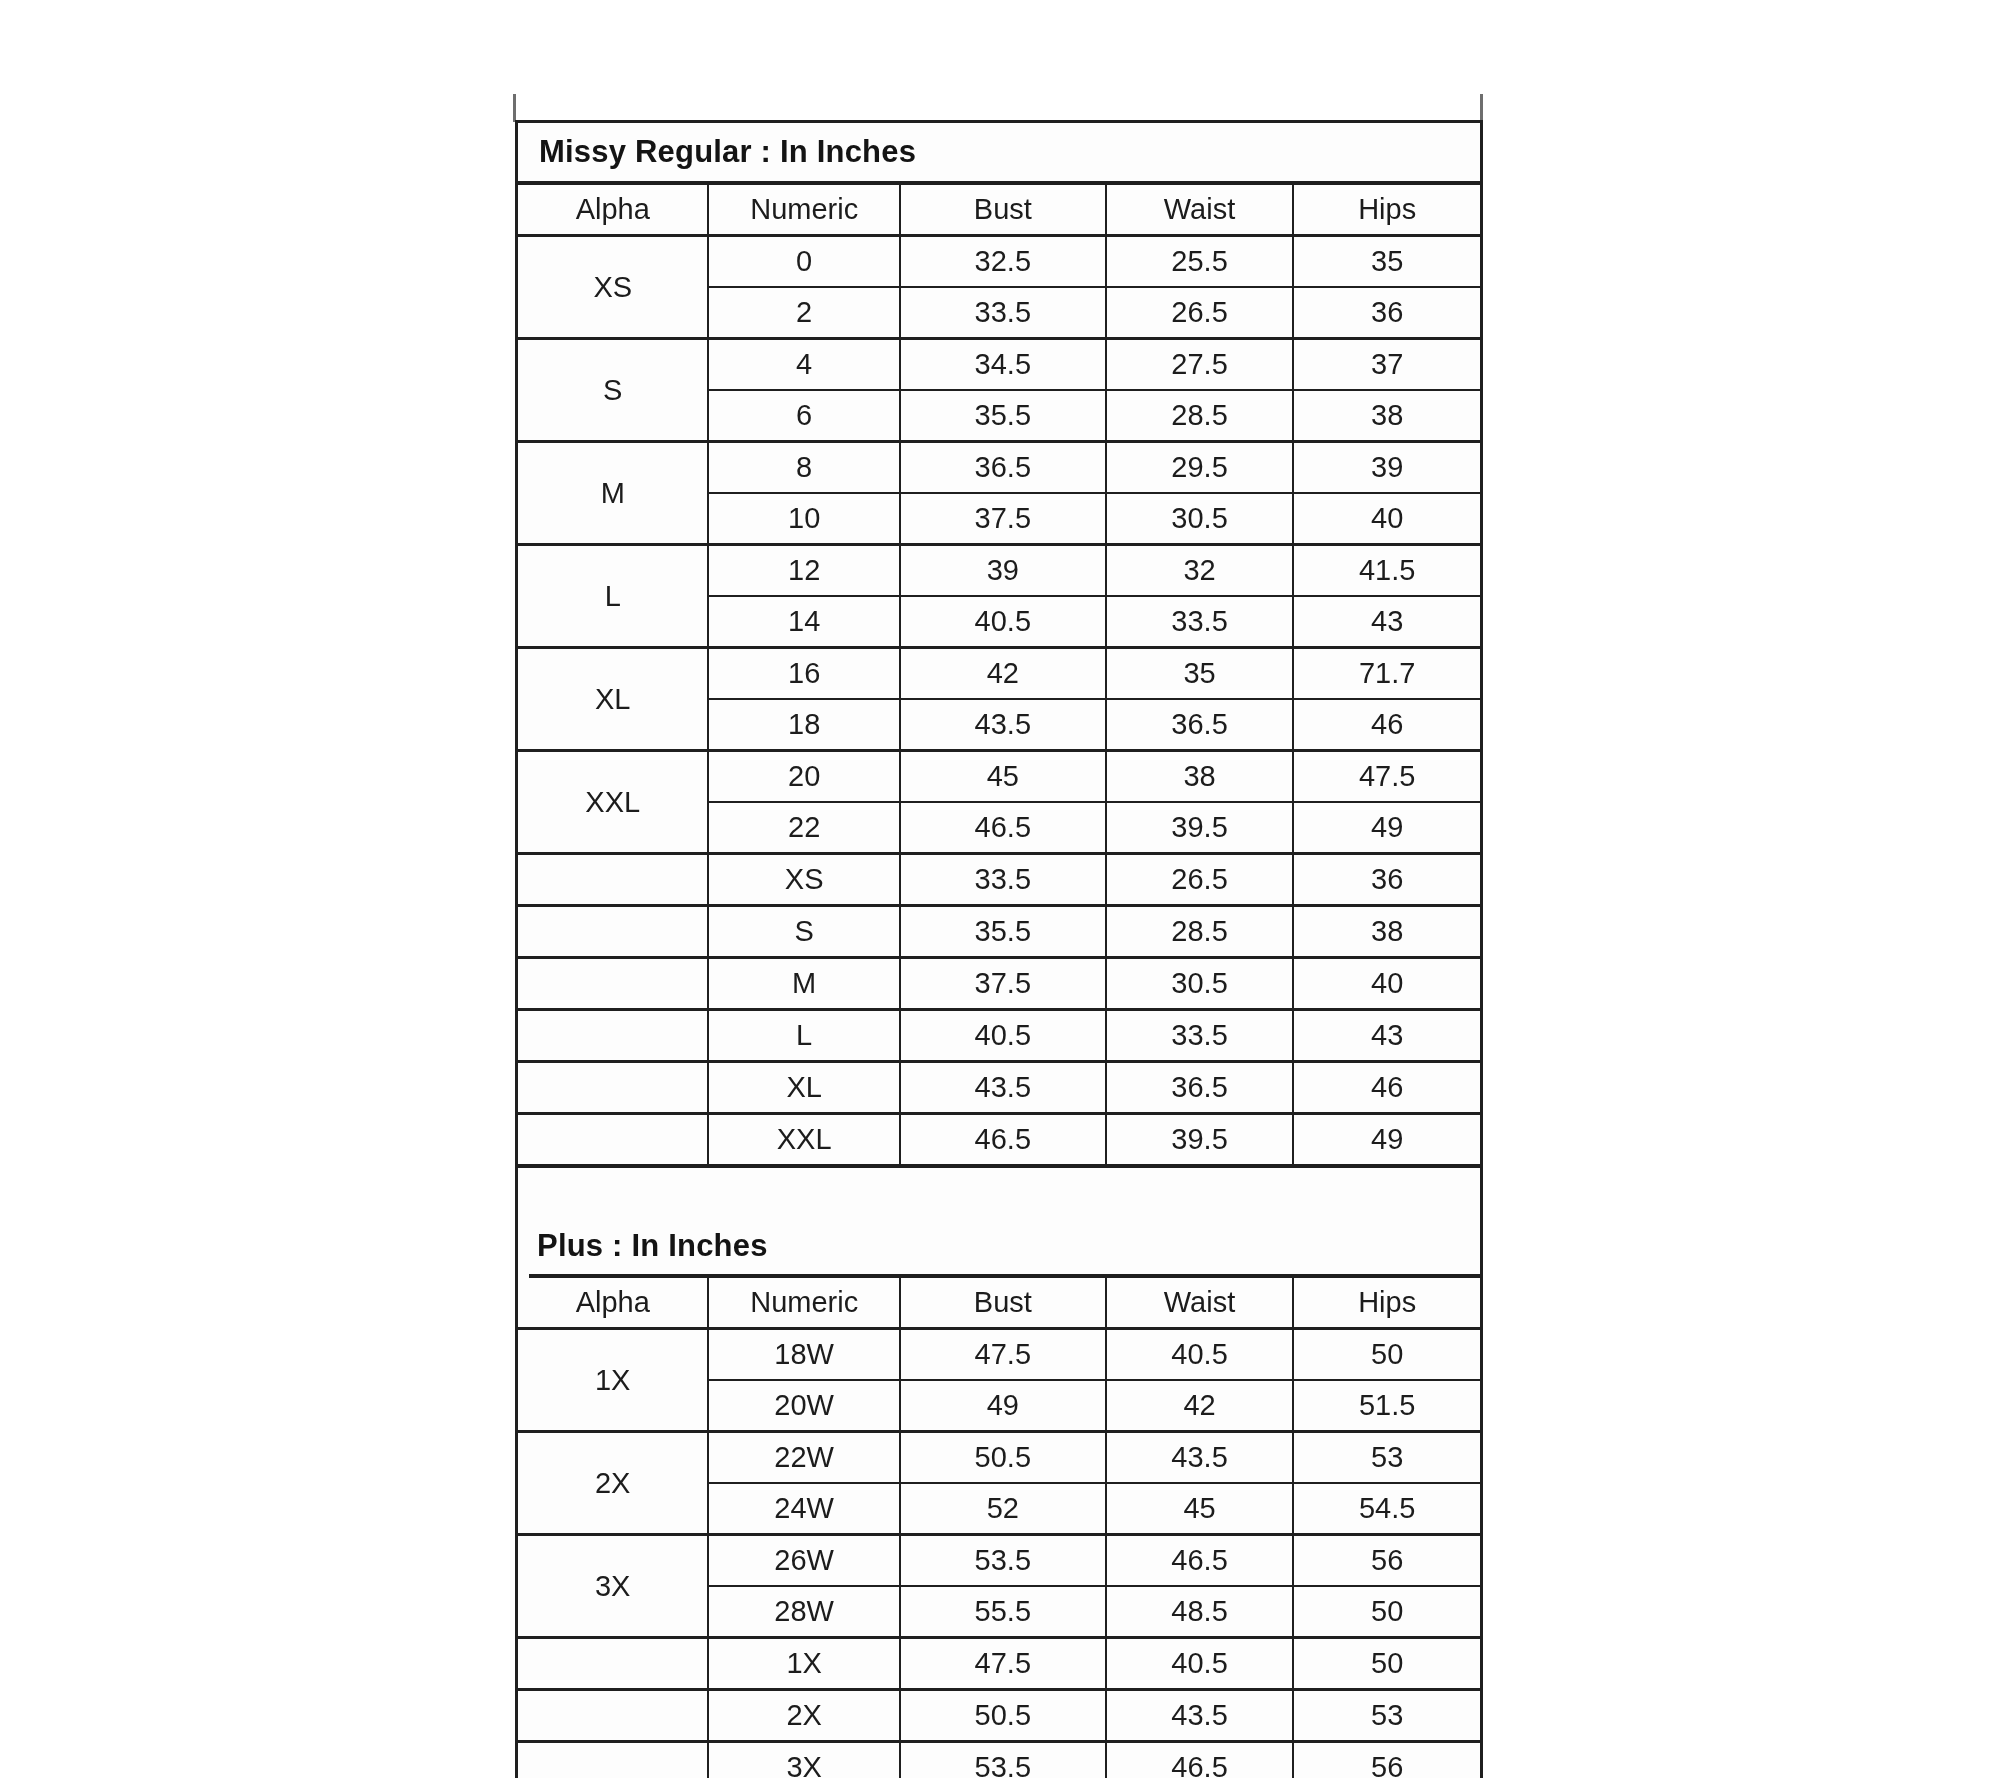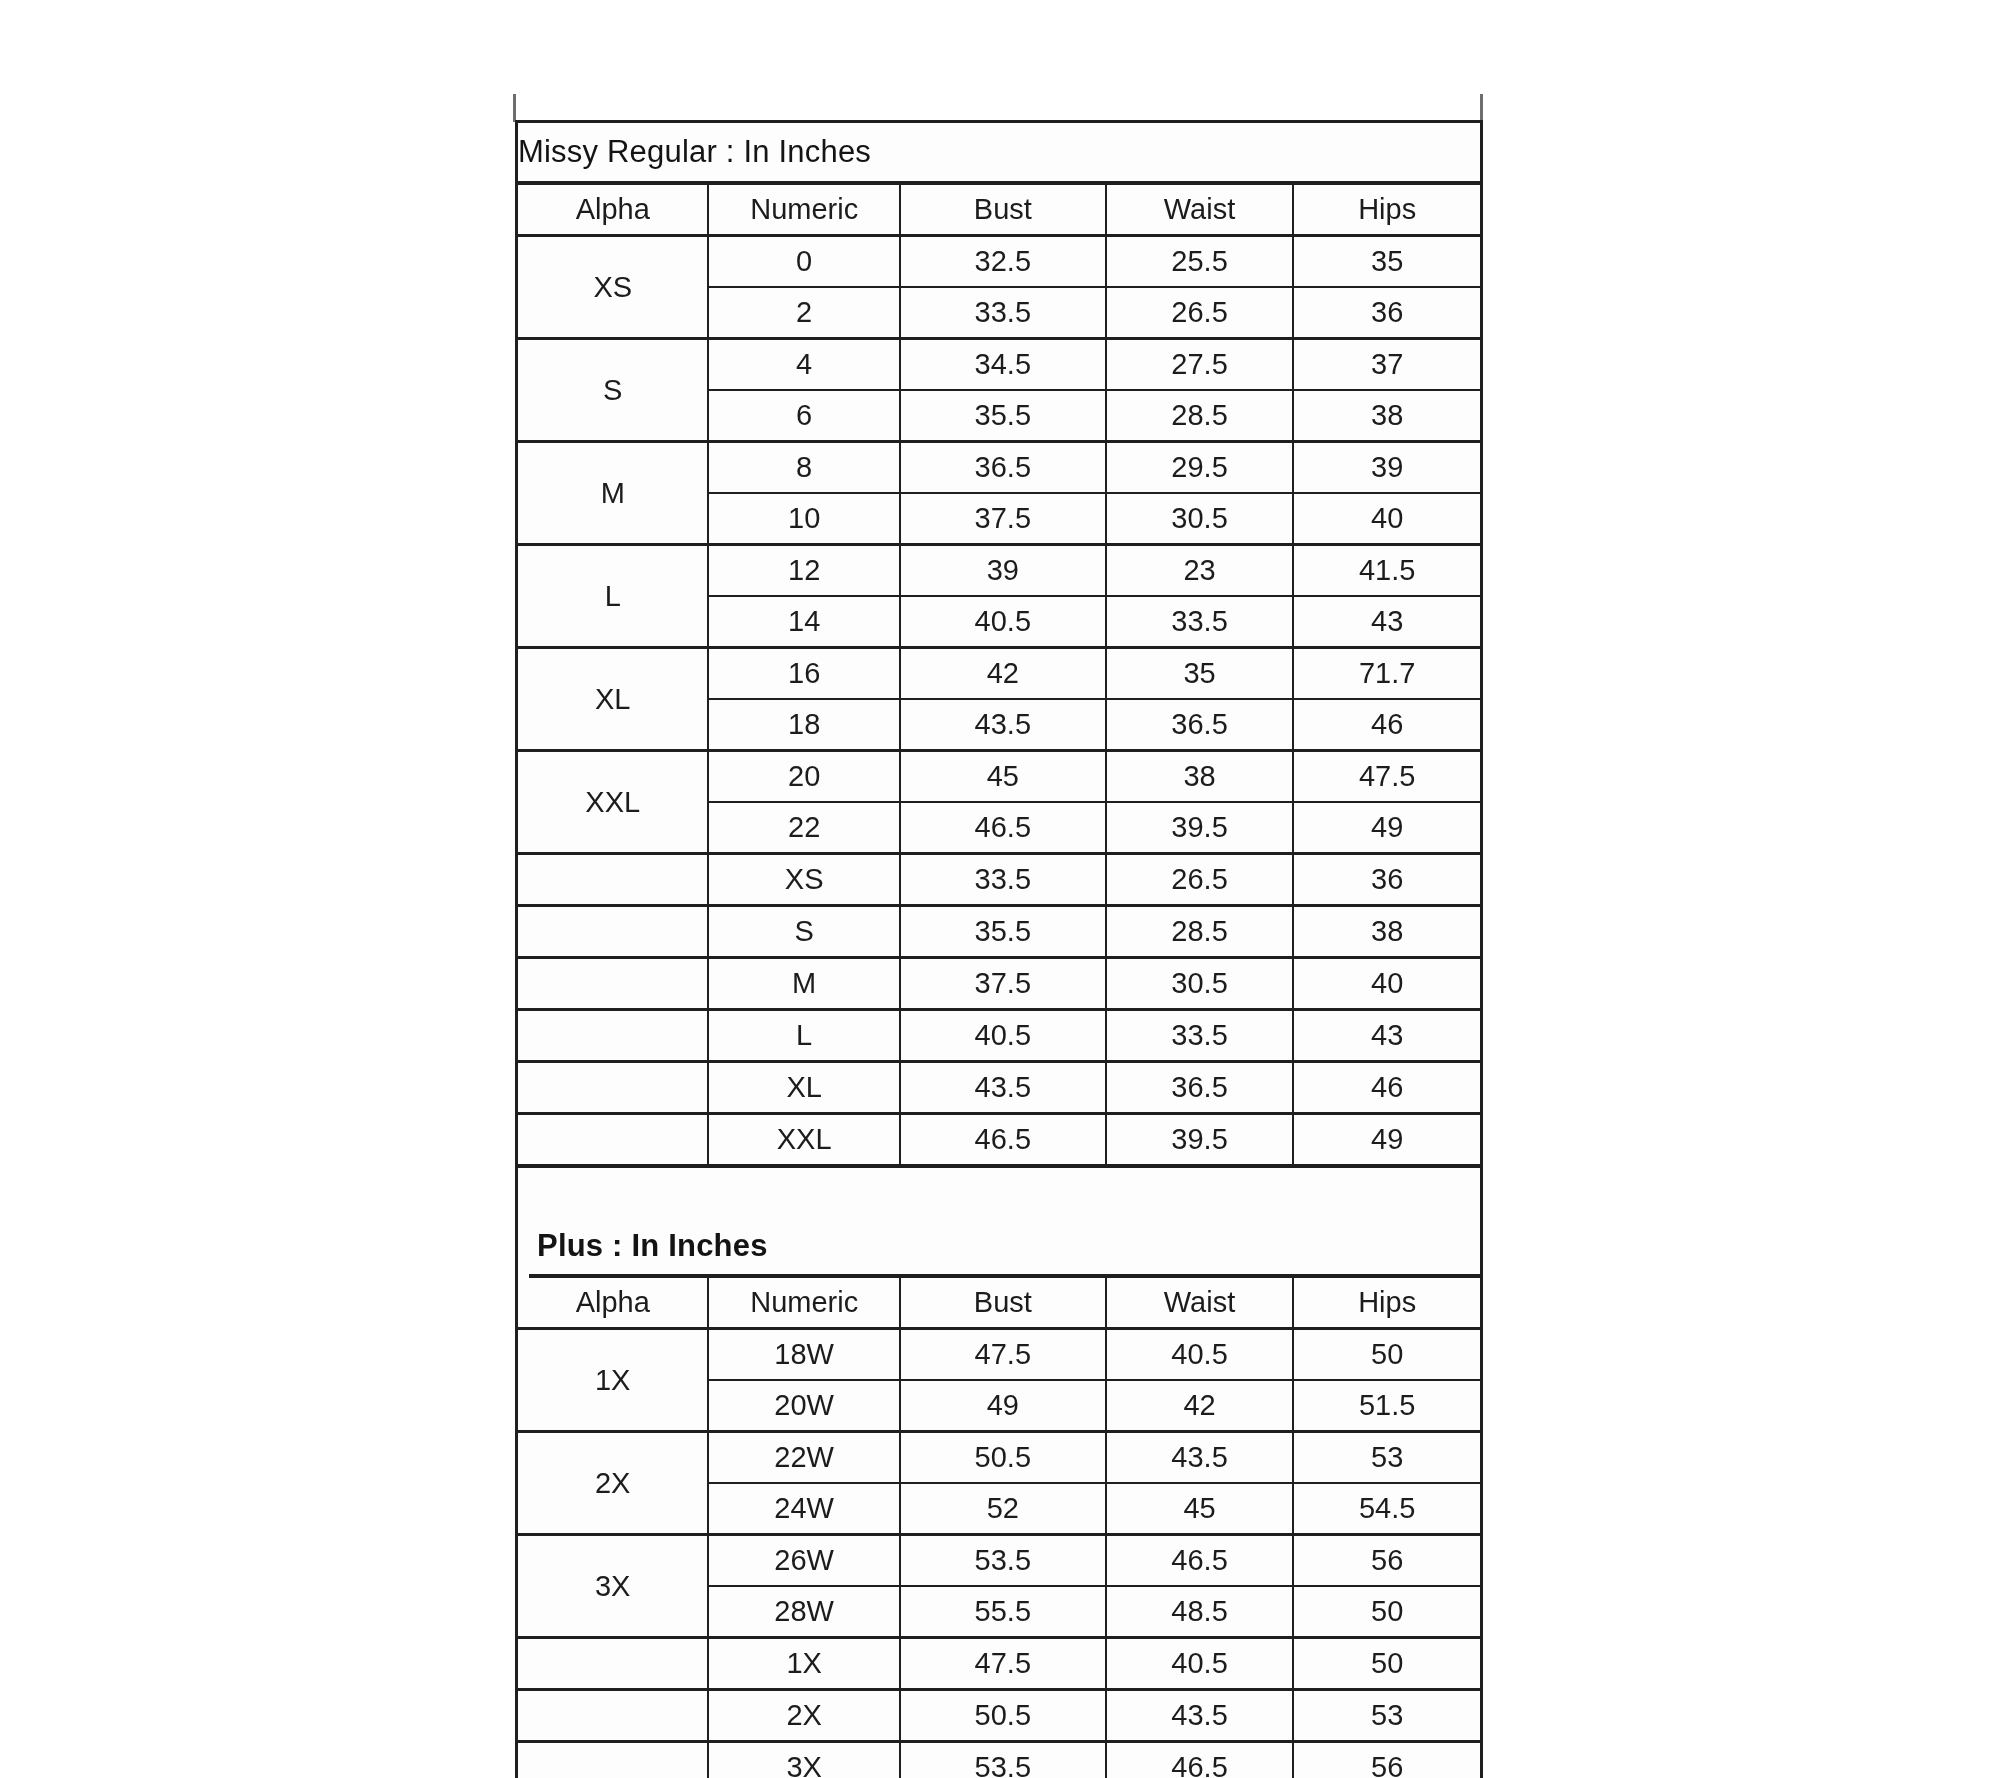--- a/index.html
+++ b/index.html
@@ -18,22 +18,22 @@
   .sheet{
     position:absolute;left:515px;top:120px;width:968px;
     box-sizing:border-box;
     border:3px solid #1f1f1f;
     border-bottom-width:4px;
     background:#fdfdfd;
   }
   .sheet-title{
     height:58px;
     display:flex;align-items:center;
-    padding-left:0;
-    font-size:31px;font-weight:normal;color:#141414;
+    padding-left:21px;
+    font-size:31px;font-weight:bold;color:#141414;
     border-bottom:4px solid #1f1f1f;
     letter-spacing:0.2px;
   }
   .gap-title{
     height:96px;
     display:flex;align-items:flex-end;
     padding:0 0 10px 8px;
     font-size:31px;font-weight:bold;color:#141414;
     border-bottom:4px solid #1f1f1f;
     letter-spacing:0.2px;
@@ -128,21 +128,21 @@
           <tr data-name="table-row" class="group-inner">
             <td data-name="numeric-cell">10</td>
             <td data-name="bust-cell">37.5</td>
             <td data-name="waist-cell">30.5</td>
             <td data-name="hips-cell">40</td>
           </tr>
           <tr data-name="table-row" class="group-start">
             <td data-name="alpha-size-cell" rowspan="2">L</td>
             <td data-name="numeric-cell">12</td>
             <td data-name="bust-cell">39</td>
-            <td data-name="waist-cell">23</td>
+            <td data-name="waist-cell">32</td>
             <td data-name="hips-cell">41.5</td>
           </tr>
           <tr data-name="table-row" class="group-inner">
             <td data-name="numeric-cell">14</td>
             <td data-name="bust-cell">40.5</td>
             <td data-name="waist-cell">33.5</td>
             <td data-name="hips-cell">43</td>
           </tr>
           <tr data-name="table-row" class="group-start">
             <td data-name="alpha-size-cell" rowspan="2">XL</td>

